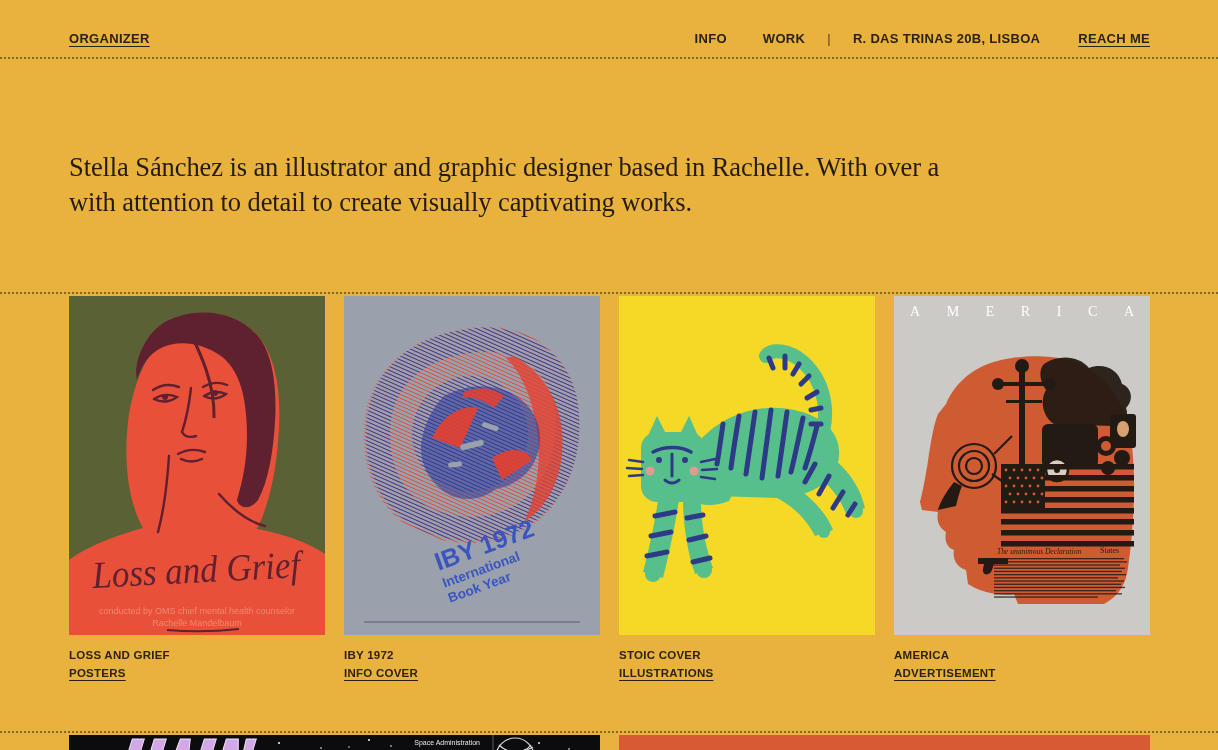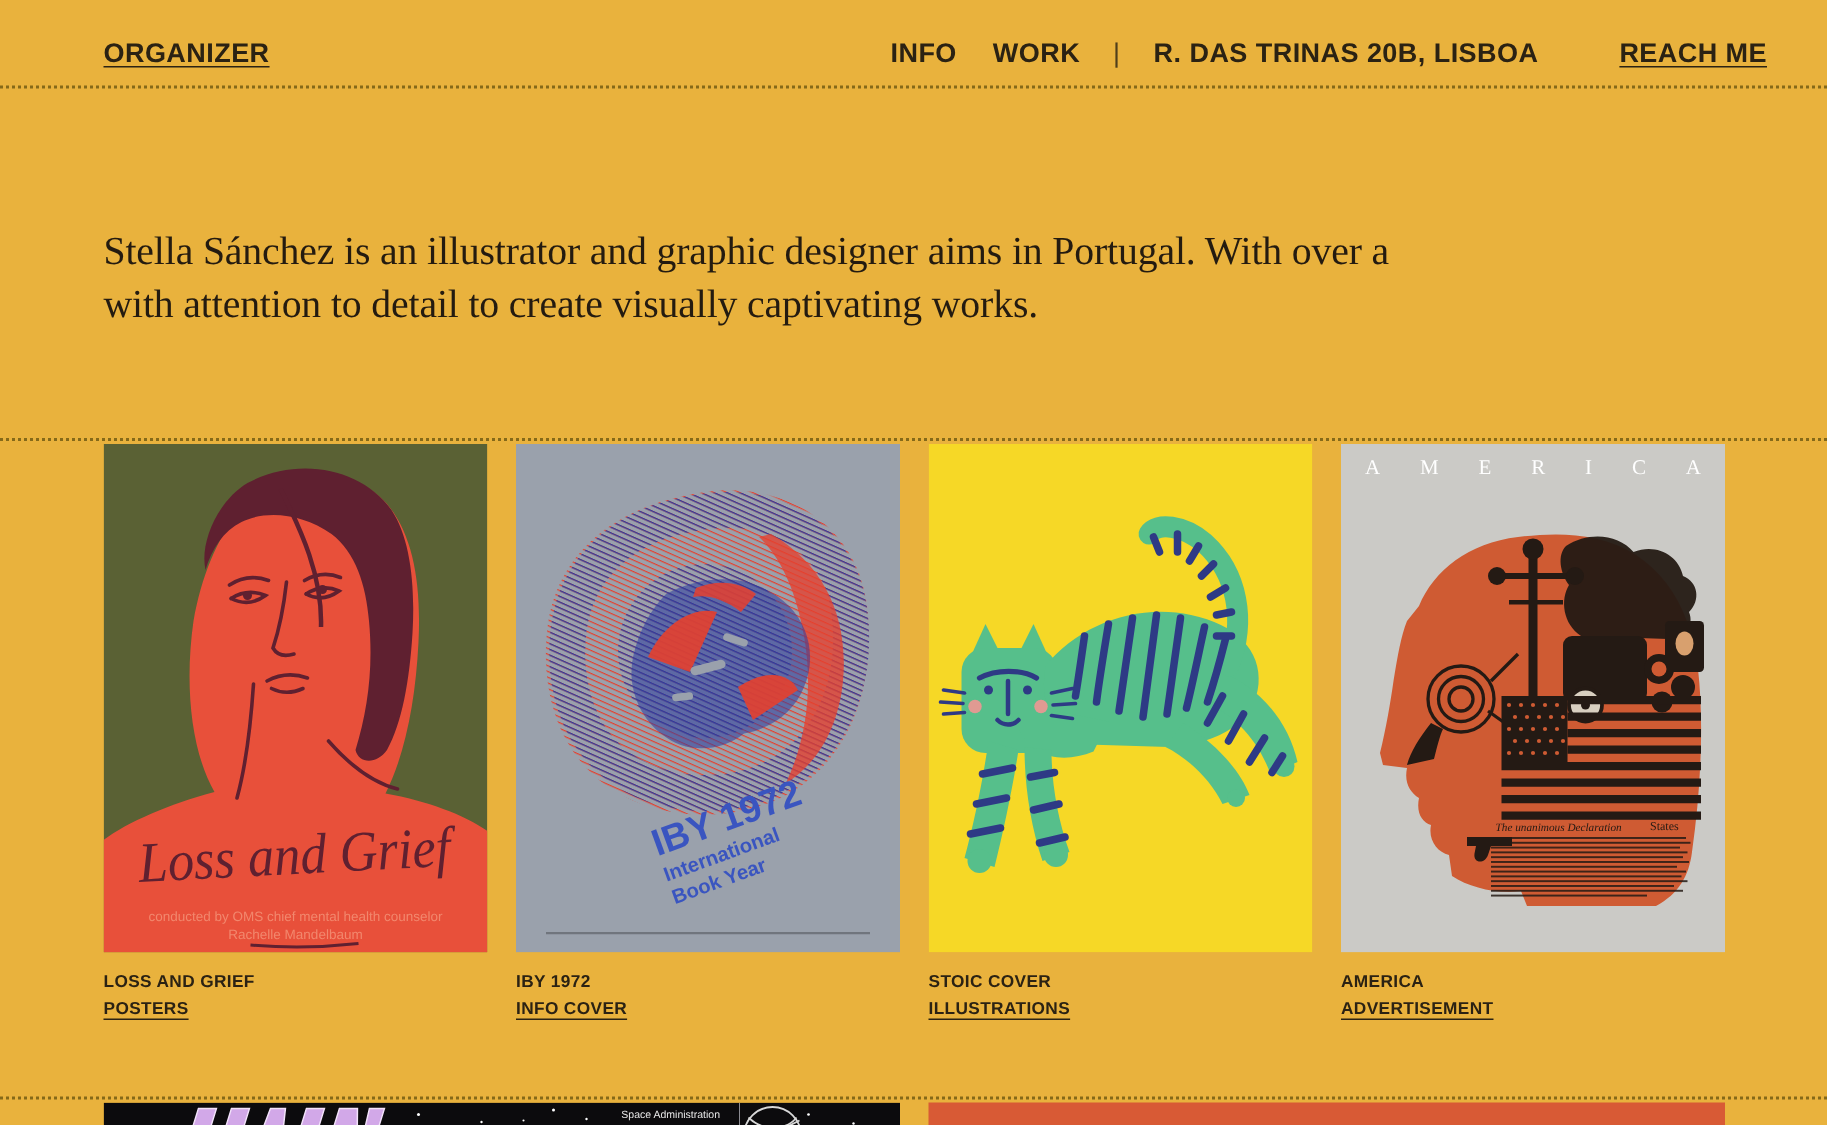--- a/index.html
+++ b/index.html
@@ -10,29 +10,29 @@
     color:#2b2213;
   }
   
   .rule{position:absolute;left:0;right:0;height:0;border-top:2px dotted #745d13;opacity:.85;}
   #rule1{top:57px;} #rule2{top:292px;} #rule3{top:731px;}
 
   
   .header{
     position:absolute;top:0;left:0;right:0;height:57px;
     display:flex;align-items:flex-end;justify-content:space-between;
-    padding:0 40px 11px 69px;box-sizing:border-box;
-    font-size:18px;font-weight:700;letter-spacing:.3px;
+    padding:0 68px 11px 69px;box-sizing:border-box;
+    font-size:13px;font-weight:700;letter-spacing:.3px;
   }
   .logo{text-decoration:underline;text-underline-offset:3px;text-decoration-thickness:1px;cursor:pointer;}
   .nav{display:flex;align-items:baseline;}
-  .nav-item{margin-left:24px;cursor:pointer;}
+  .nav-item{margin-left:36px;cursor:pointer;}
   .nav-sep{margin-left:22px;opacity:.8;font-weight:400;}
   .nav-address{margin-left:22px;}
-  .nav-cta{margin-left:54px;text-decoration:underline;text-underline-offset:3px;text-decoration-thickness:1px;cursor:pointer;}
+  .nav-cta{margin-left:38px;text-decoration:underline;text-underline-offset:3px;text-decoration-thickness:1px;cursor:pointer;}
 
   
   .intro{
     position:absolute;top:150px;left:69px;right:40px;
     font-family:"Liberation Serif",serif;
     font-size:26.5px;line-height:34.5px;color:#241b10;letter-spacing:-0.1px;
   }
   .intro div{white-space:nowrap;}
 
   
@@ -58,21 +58,21 @@
     <div class="nav-item">INFO</div>
     <div class="nav-item">WORK</div>
     <div class="nav-sep">|</div>
     <div class="nav-address">R. DAS TRINAS 20B, LISBOA</div>
     <div class="nav-cta">REACH ME</div>
   </div>
 </div>
 <div class="rule" id="rule1"></div>
 
 <div class="intro">
-  <div>Stella Sánchez is an illustrator and graphic designer aims in Portugal. With over a</div>
+  <div>Stella Sánchez is an illustrator and graphic designer based in Rachelle. With over a</div>
   <div>with attention to detail to create visually captivating works.</div>
 </div>
 
 <div class="rule" id="rule2"></div>
 
 <div class="grid">
 
   <figure class="card">
     <div class="art">
       <svg width="256" height="339" viewBox="0 0 256 339">

